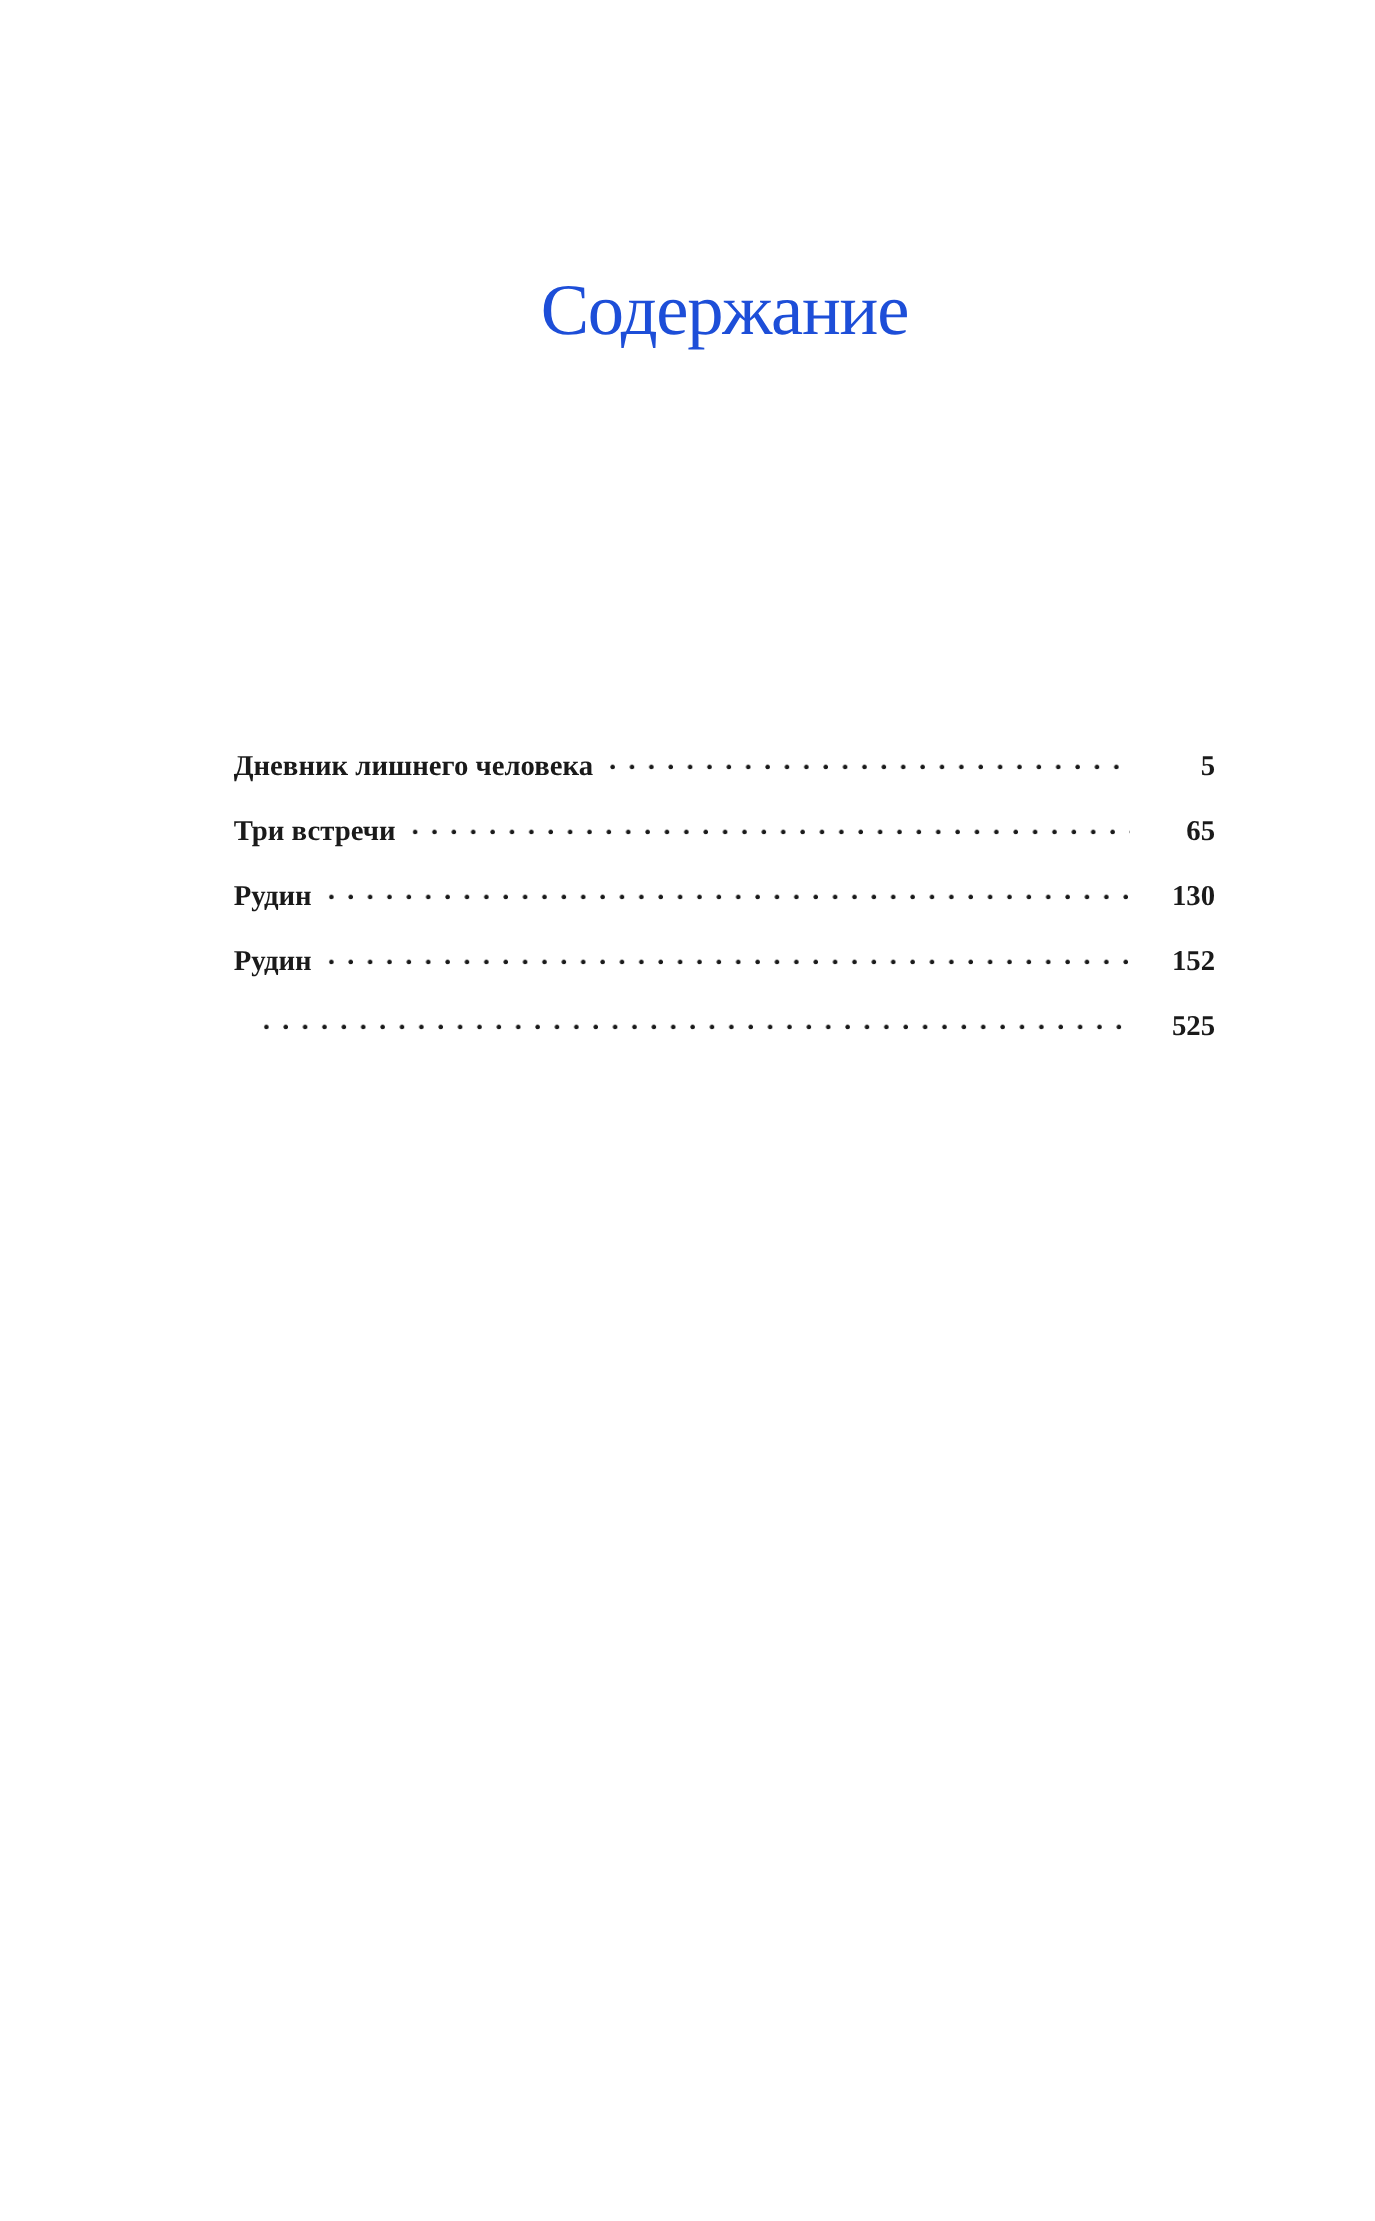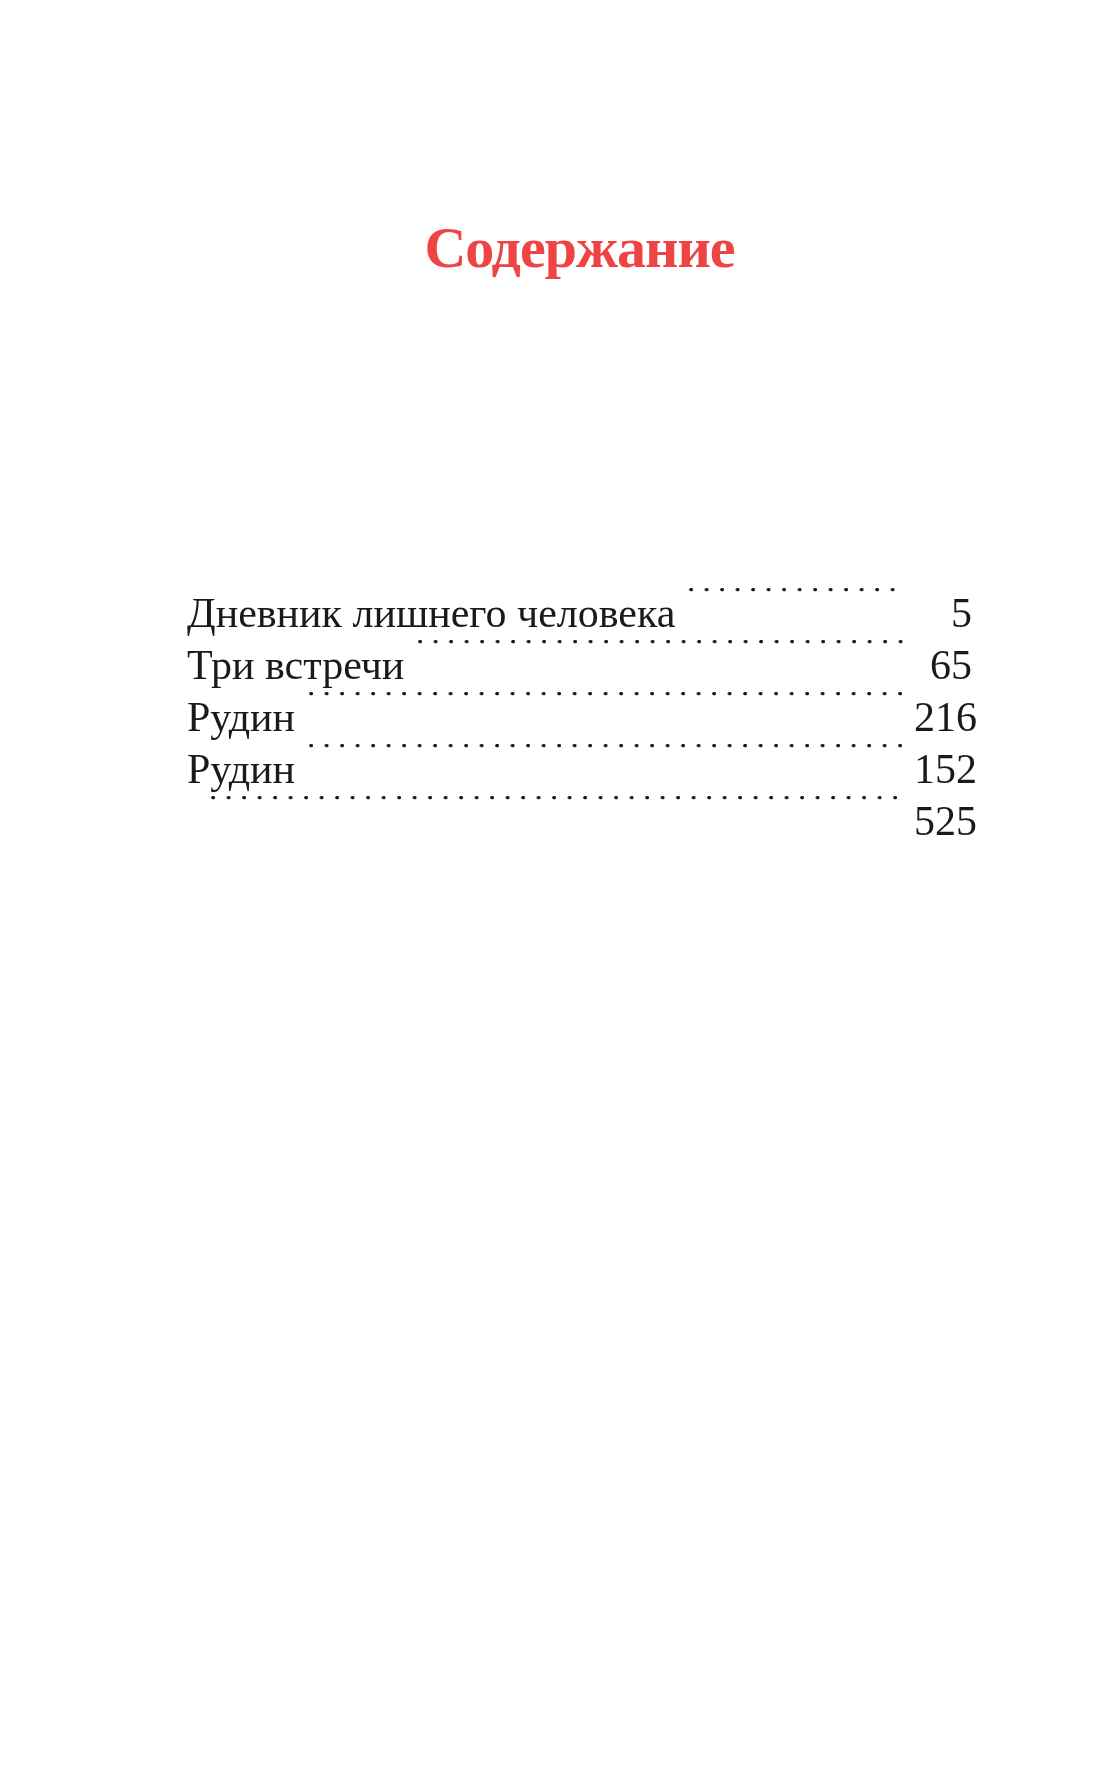--- a/index.html
+++ b/index.html
@@ -18,42 +18,43 @@
     inset: 0;
     background: #ffffff;
   }
   .toc-title {
     position: absolute;
     left: 187px;
     width: 785px;
     top: 212px;
     margin: 0;
     font-family: "Liberation Serif", "DejaVu Serif", serif;
-    font-weight: bold;
+    font-weight: normal;
     font-size: 58px;
     line-height: 72px;
     letter-spacing: -1px;
     text-align: center;
-    color: #ef4444;
+    color: #1d4ed8;
   }
   .toc {
     position: absolute;
     left: 187px;
     right: 128px;
     top: 587px;
     font-family: "Liberation Serif", "DejaVu Serif", serif;
     color: #1a1a1a;
   }
   .toc-row {
     display: flex;
-    align-items: flex-start;
+    align-items: center;
     height: 52px;
-    font-size: 42px;
+    font-size: 23px;
     line-height: 52px;
     white-space: nowrap;
+    font-weight: bold;
   }
   .toc-text {
     flex: 0 0 auto;
   }
   .leader {
     flex: 1 1 auto;
     height: 5px;
     margin: 0 10px 0 14px;
     background-image: radial-gradient(circle at 2.1px 2.6px, #1a1a1a 1.55px, rgba(0,0,0,0) 2.1px);
     background-size: 15.5px 5px;
@@ -86,21 +87,21 @@
 
     <div class="toc-row">
       <span class="toc-text">Три встречи</span>
       <span class="leader"></span>
       <span class="toc-num">65</span>
     </div>
 
     <div class="toc-row">
       <span class="toc-text">Рудин</span>
       <span class="leader"></span>
-      <span class="toc-num">216</span>
+      <span class="toc-num">130</span>
     </div>
 
     <div class="toc-row">
       <span class="toc-text">Рудин</span>
       <span class="leader"></span>
       <span class="toc-num">152</span>
     </div>
 
     <div class="toc-row">
       <span class="leader"></span>

